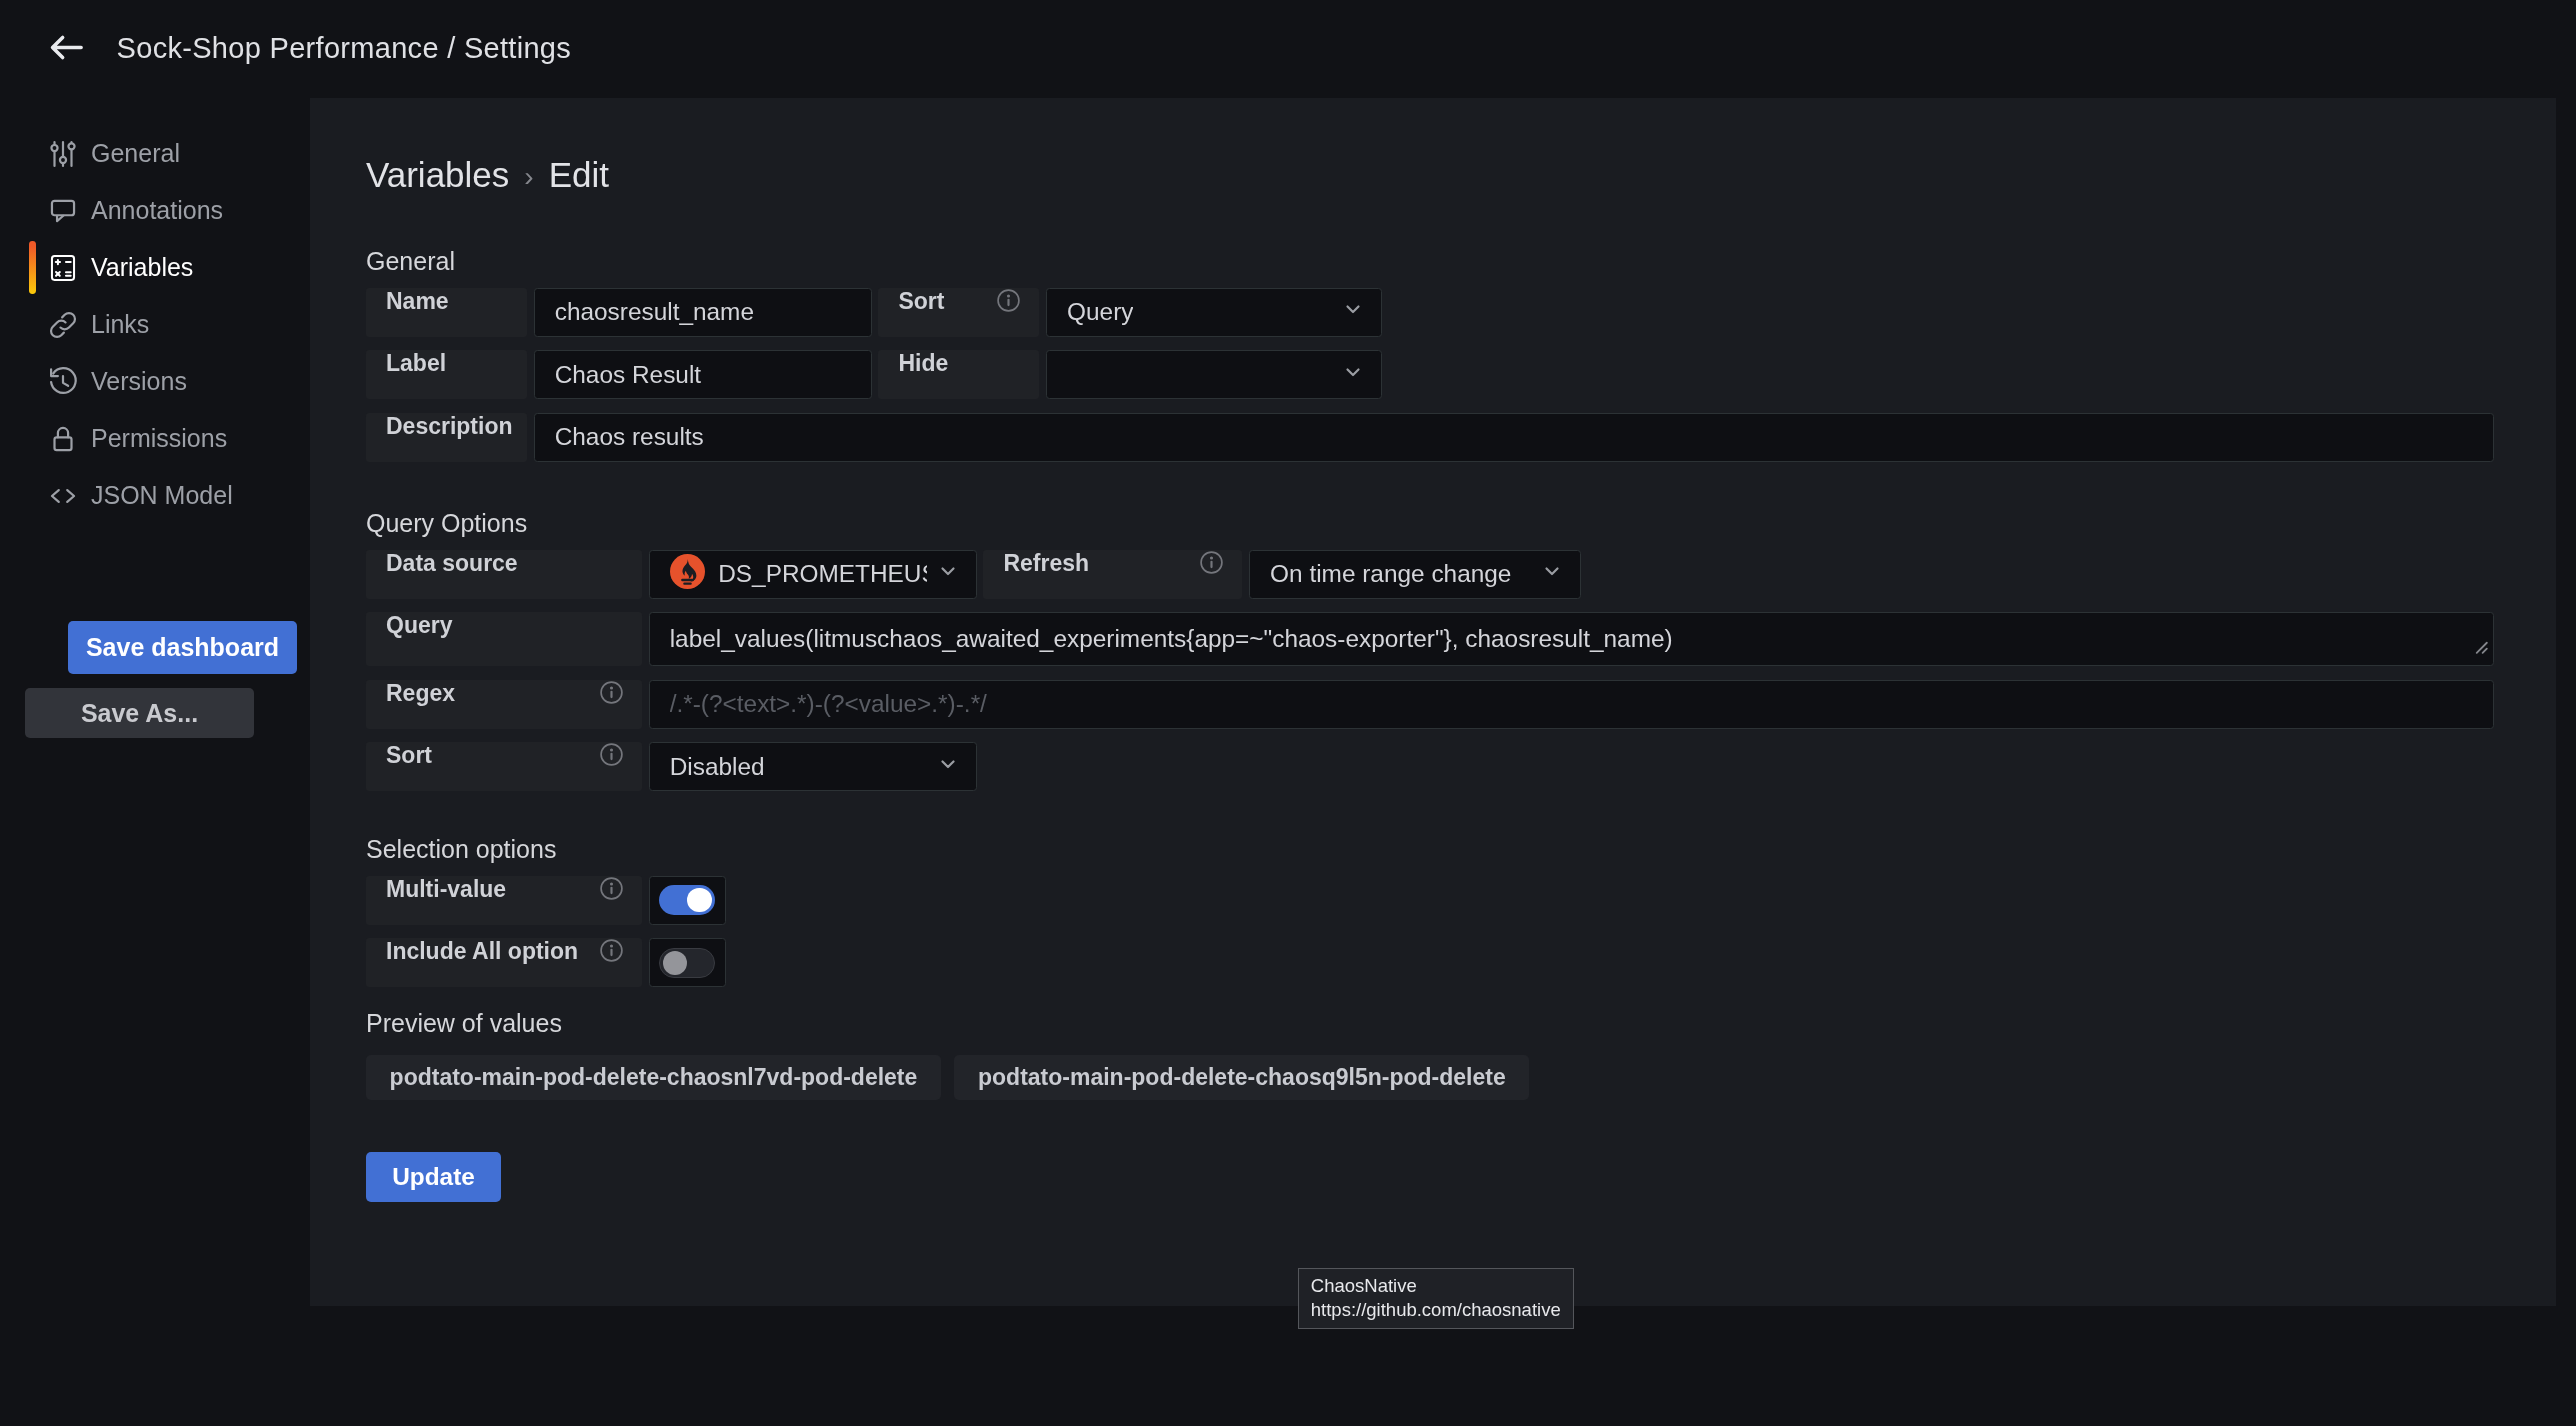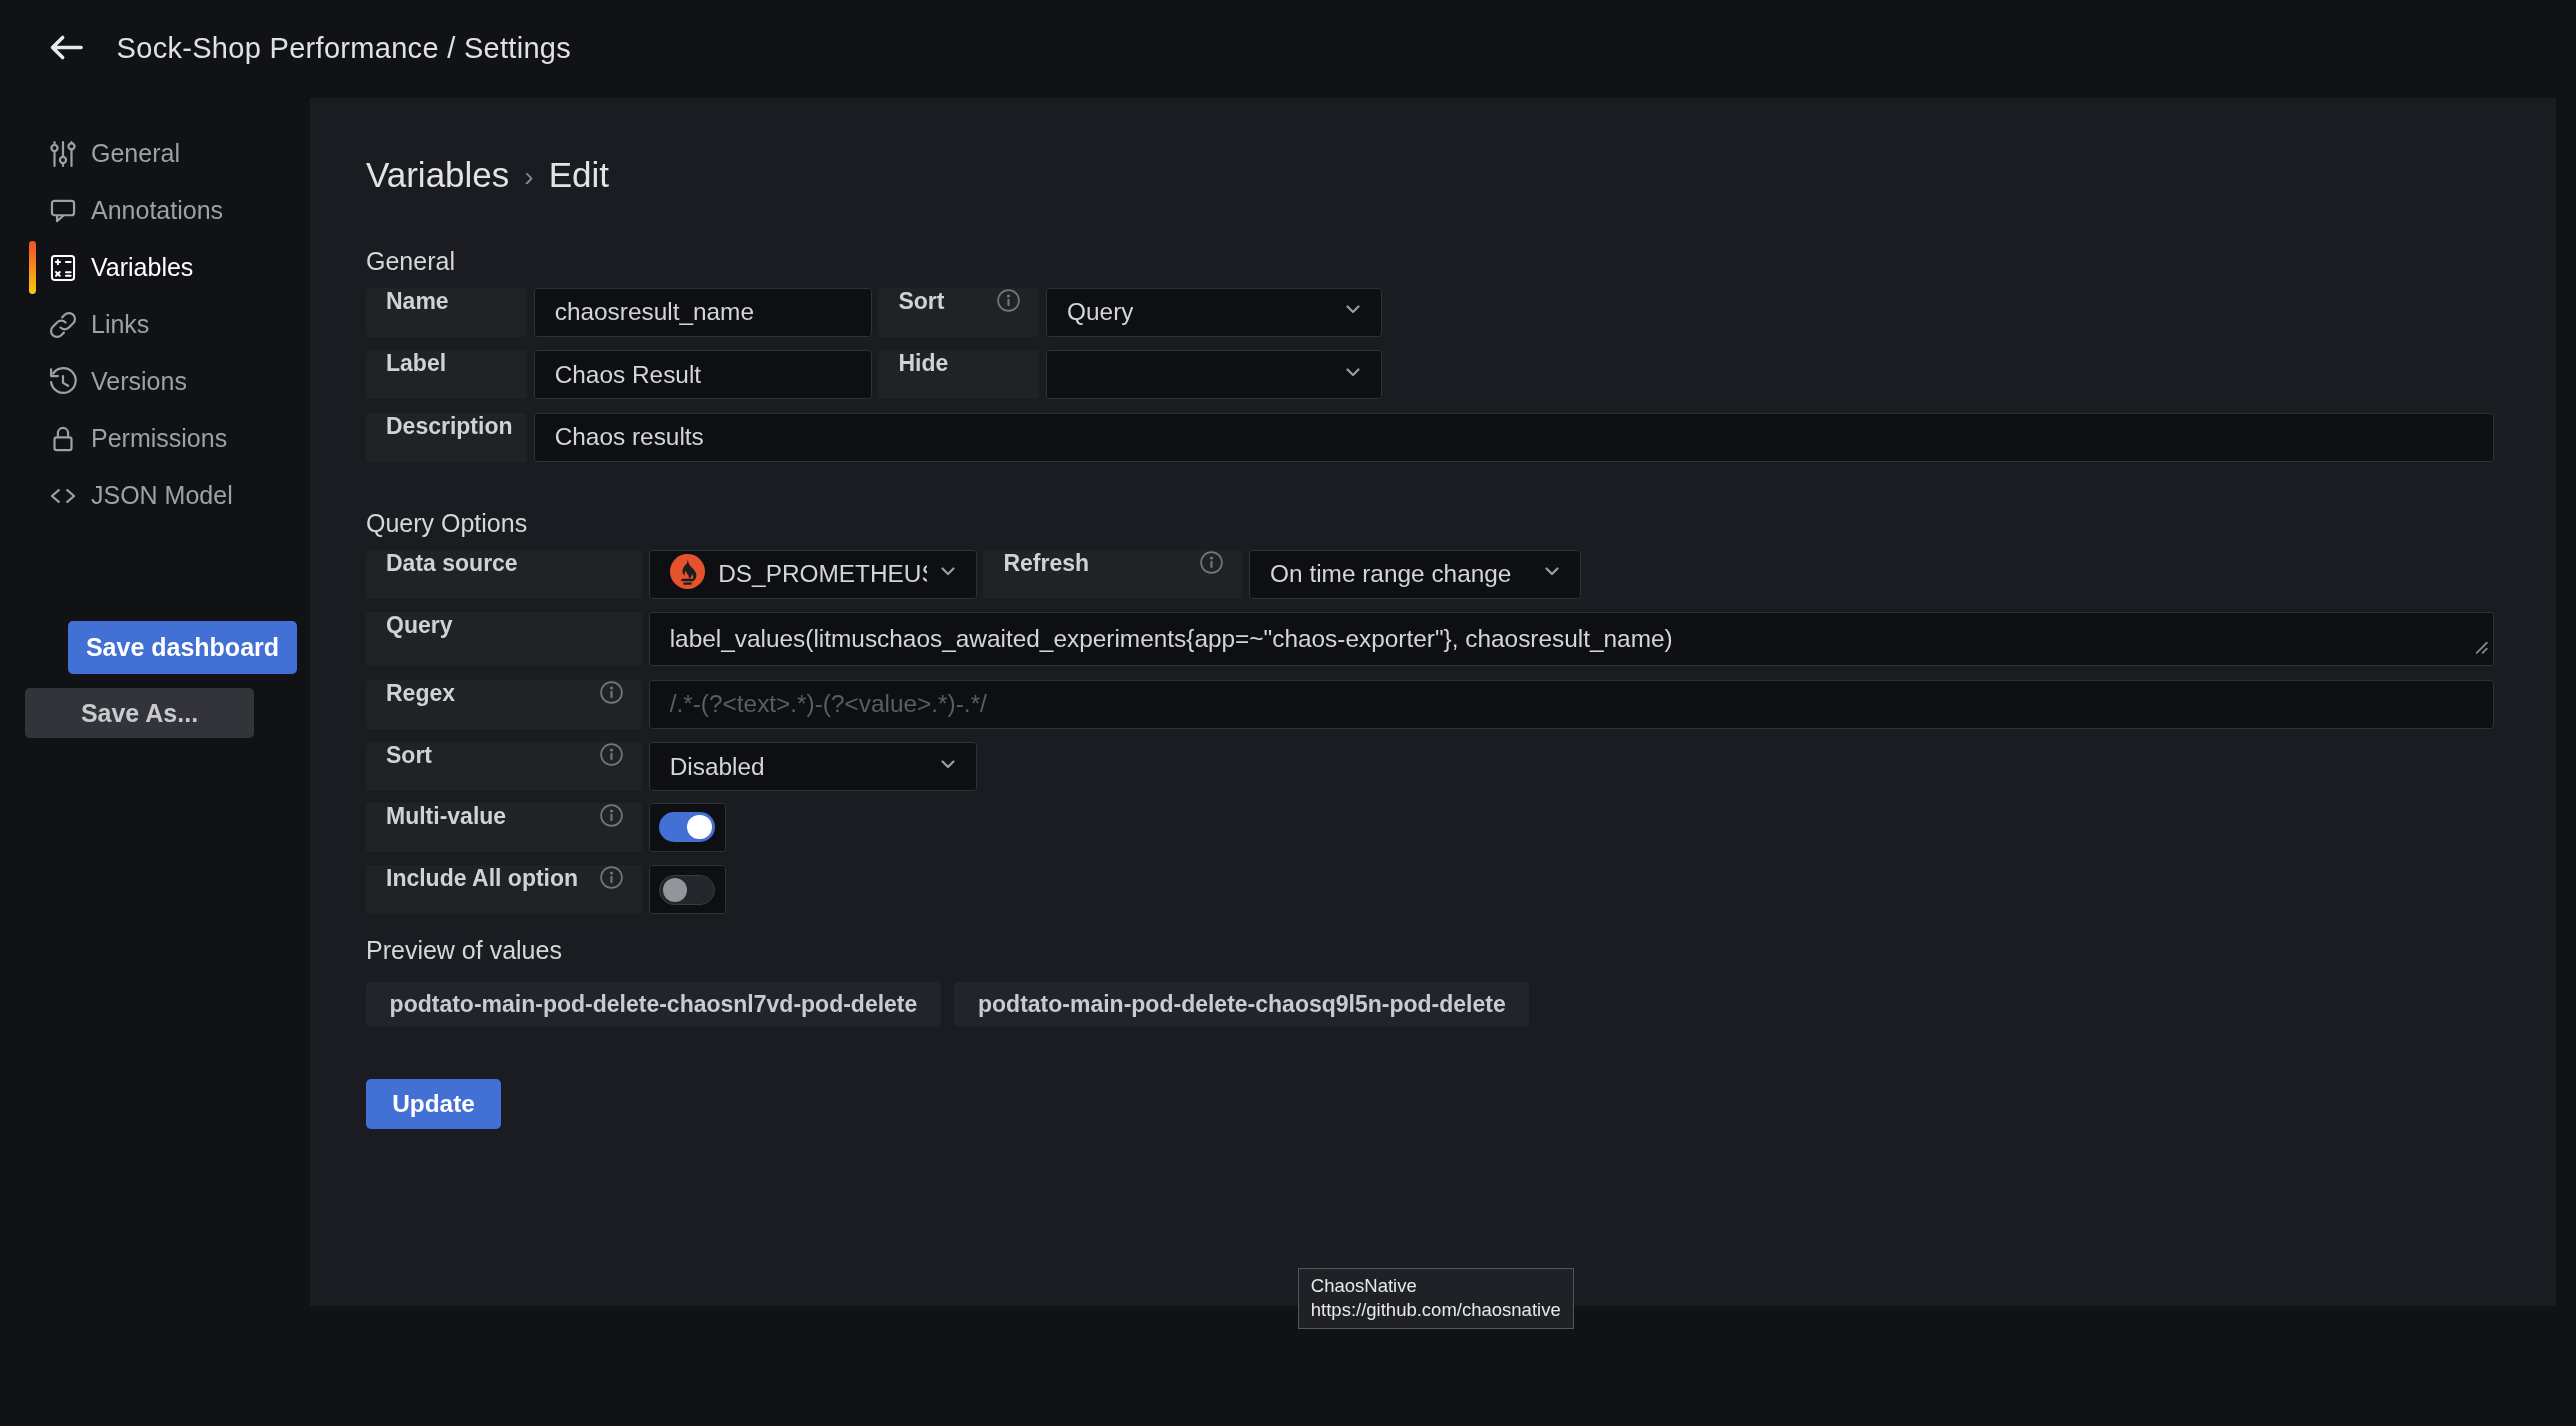--- a/index.html
+++ b/index.html
@@ -342,20 +342,21 @@
           <span>Disabled</span>
         </span>
       <span>
         <svg width="22" height="22" viewBox="0 0 26 26">
             <path d="M6.5 10l6.5 6.5L19.5 10" stroke="#9a9da3" stroke-width="2.6" fill="none" stroke-linecap="round" stroke-linejoin="round"></path>
           </svg>
       </span>
     </div>
   </div>
 
+  <div class="sec-heading mt52">Selection options</div>
 
   <div class="frow first">
     <div class="flabel w328">
       <span>Multi-value</span>
       <span>
         <svg width="25" height="25" viewBox="0 0 30 30">
             <circle cx="15" cy="15" r="12.5" stroke="#74767c" stroke-width="2" fill="none"></circle>
             <circle cx="15" cy="9.6" r="1.9" fill="#74767c"></circle>
             <rect x="13.7" y="12.8" width="2.6" height="9" rx="1.3" fill="#74767c"></rect>
           </svg>

